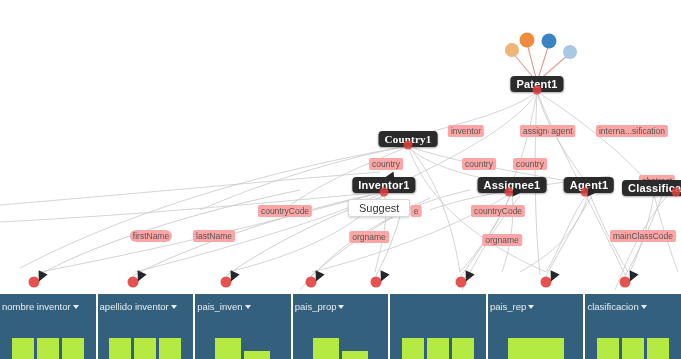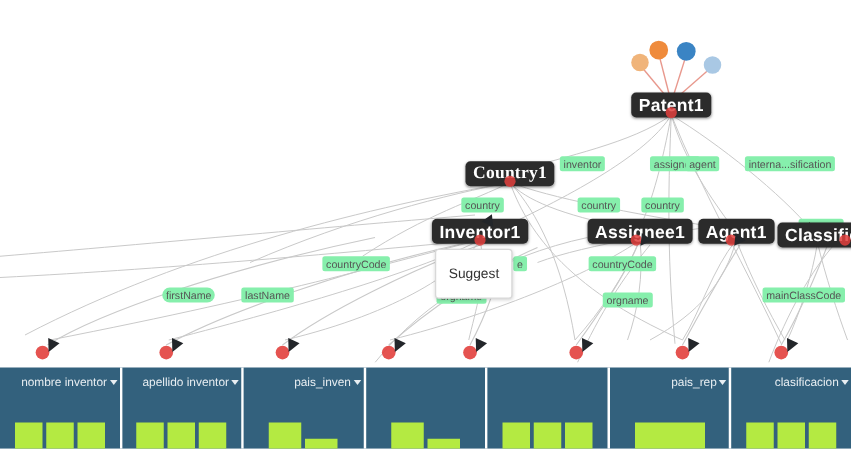--- a/index.html
+++ b/index.html
@@ -15,21 +15,21 @@
   
   #graph{position:absolute;left:0;top:0;width:681px;height:290px;background:#fff;}
   #edges{position:absolute;left:0;top:0;width:681px;height:290px;}
 
   
   .node{
     position:absolute;
     transform:translate(-50%,-50%);
     background:#2b2b2b;
     color:#ffffff;
-    font-size:14px;
+    font-size:11px;
     font-weight:bold;
     letter-spacing:.2px;
     padding:2px 6px;
     border-radius:4px;
     white-space:nowrap;
     box-shadow:0 1px 2px rgba(0,0,0,.35);
     z-index:6;
   }
 
   
@@ -43,48 +43,48 @@
     border-left:5px solid transparent;
     border-right:5px solid transparent;
     border-top:9px solid #23262a;
   }
   .pointer.ne{transform:translate(-50%,-50%) rotate(35deg);}
   .pointer.nw{transform:translate(-50%,-50%) rotate(-35deg);}
 
   
   .elabel{
     position:absolute;transform:translate(-50%,-50%);
-    background:#86efac;color:#555;font-size:8.5px;
+    background:#fca5a5;color:#555;font-size:8.5px;
     padding:1px 3px;border-radius:2px;white-space:nowrap;z-index:5;
   }
 
   
   #suggest{
     position:absolute;background:#ffffff;border:1px solid #d8d8d8;
     border-radius:3px;color:#333;font-size:11px;
-    padding:13px 10px;box-shadow:0 1px 3px rgba(0,0,0,.18);z-index:20;
+    padding:2px 10px;box-shadow:0 1px 3px rgba(0,0,0,.18);z-index:20;
     white-space:nowrap;
   }
 
   
   .balloon{position:absolute;border-radius:50%;transform:translate(-50%,-50%);z-index:6;}
 
   
   #results{
     position:absolute;left:0;top:294px;width:681px;height:65px;
     display:flex;background:#ffffff;
   }
   .col{
     flex:1 1 0;background:#33617d;position:relative;
     border-right:2px solid #ffffff;
     display:flex;flex-direction:column;
   }
   .col:last-child{border-right:none;}
   .col-head{
-    color:#e8eef2;font-size:9.5px;text-align:right;
+    color:#e8eef2;font-size:9.5px;text-align:left;
     padding:7px 2px 0 2px;white-space:nowrap;overflow:hidden;
   }
   .caret{display:inline-block;margin-left:2px;
     border-left:3px solid transparent;border-right:3px solid transparent;
     border-top:4px solid #e8eef2;vertical-align:middle;}
   .bars{
     position:absolute;left:0;right:0;bottom:0;height:30px;
     display:flex;align-items:flex-end;justify-content:center;gap:3px;
     padding:0 5px 0 5px;box-sizing:border-box;
   }
@@ -254,20 +254,21 @@
     <div class="col">
       <div class="col-head"><span>pais_inven</span><span class="caret"></span></div>
       <div class="bars">
         <div class="bar" style="width:26px;height:21px;"></div>
         <div class="bar" style="width:26px;height:8px;"></div>
       </div>
     </div>
 
 
     <div class="col">
+      <div class="col-head"><span>pais_prop</span><span class="caret"></span></div>
       <div class="bars">
         <div class="bar" style="width:26px;height:21px;"></div>
         <div class="bar" style="width:26px;height:8px;"></div>
       </div>
     </div>
 
     <div class="col">
       <div class="bars">
         <div class="bar" style="width:22px;height:21px;"></div>
         <div class="bar" style="width:22px;height:21px;"></div>

